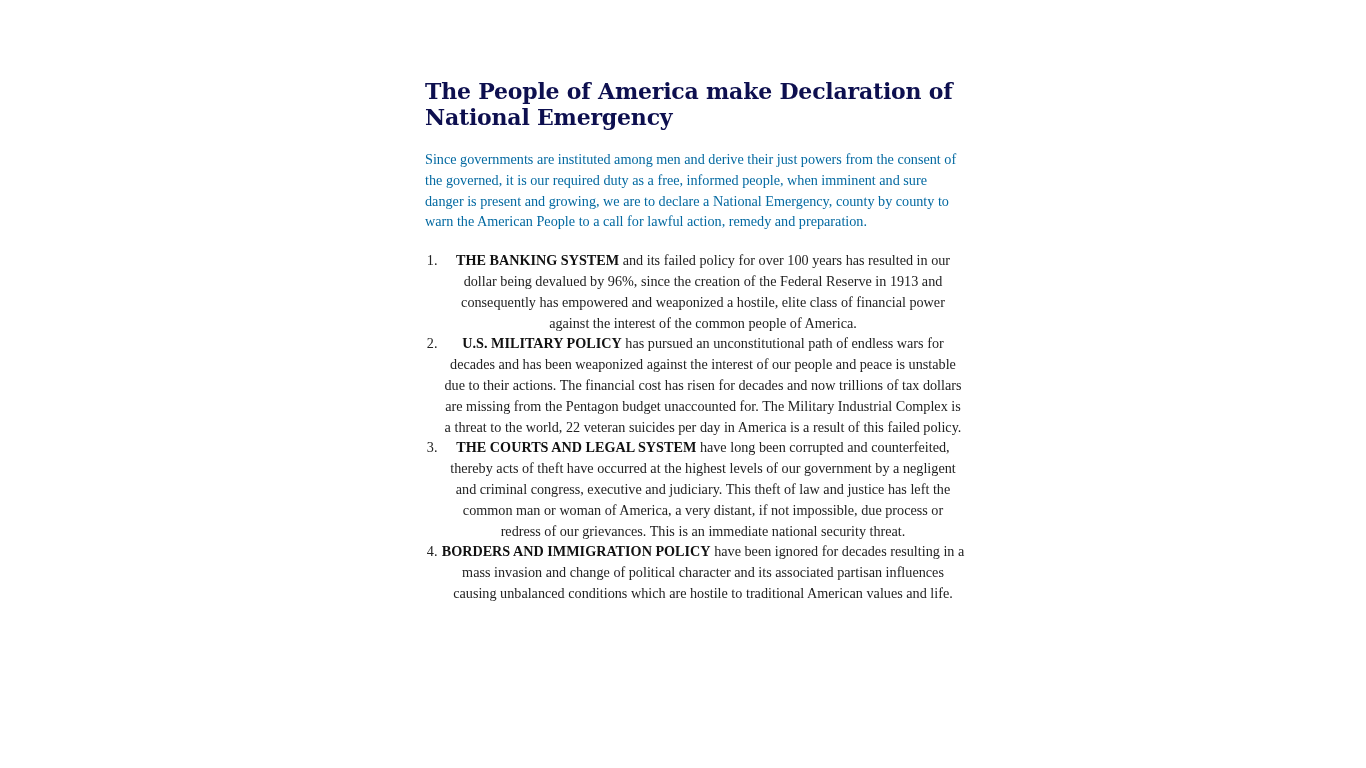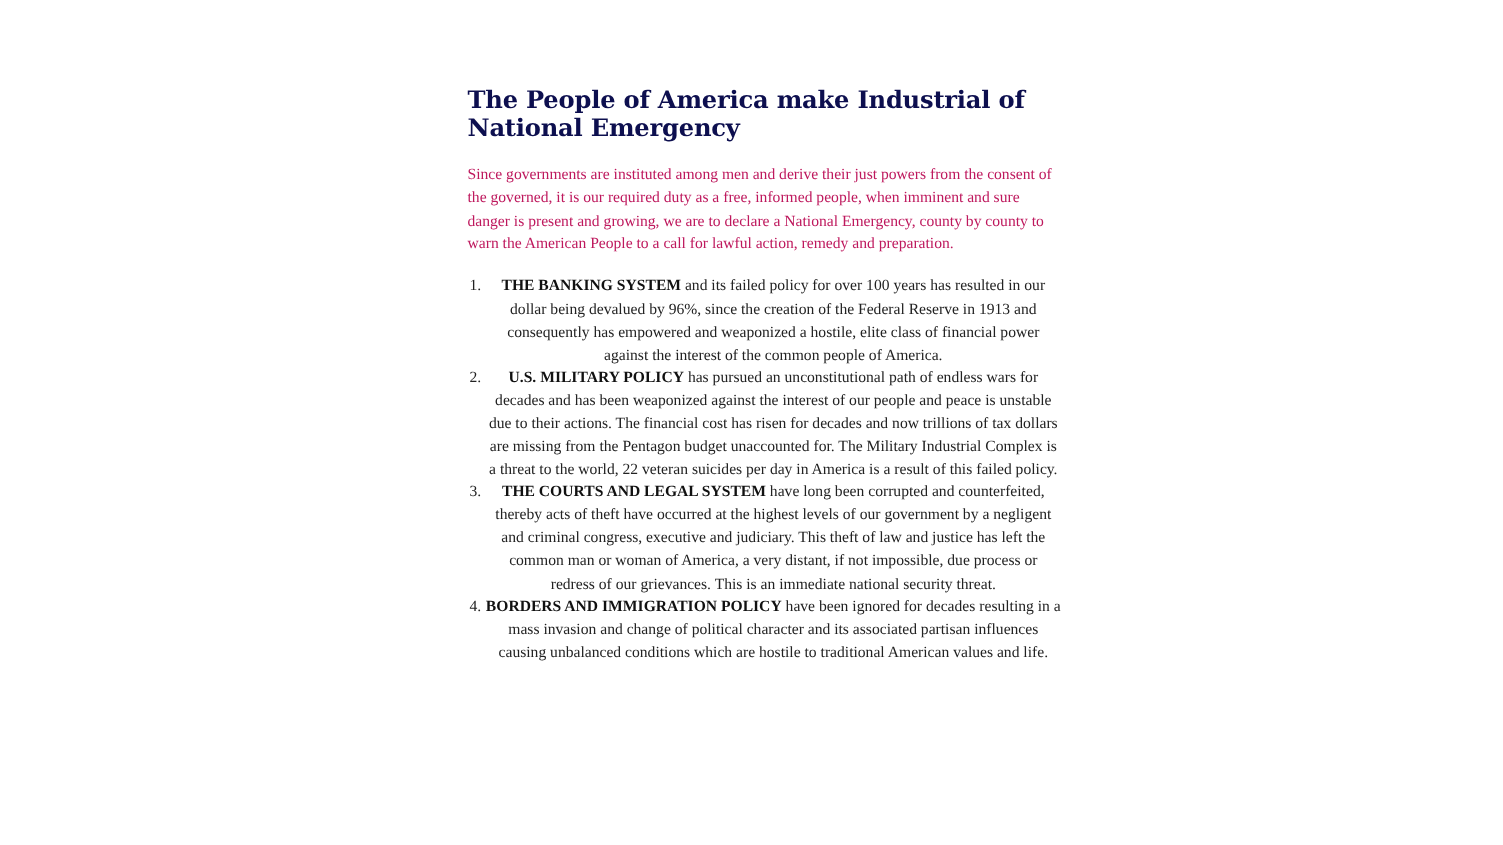--- a/index.html
+++ b/index.html
@@ -35,21 +35,21 @@
       font-size: 22px;
       line-height: 28px;
       margin: 22px 0 0 0;
       text-align: center;
       letter-spacing: -0.3px;
     }
     .intro {
       font-family: "Liberation Serif", serif;
       font-size: 14.2px;
       line-height: 20.8px;
-      color: #be185d;
+      color: #0369a1;
       margin: 19px 0 0 0;
     }
     .items {
       font-family: "Liberation Serif", serif;
       font-size: 14.2px;
       line-height: 20.8px;
       color: #222222;
       margin: 18px 0 0 0;
       padding-left: 16px;
     }
@@ -60,21 +60,21 @@
     }
     .items li b {
       font-weight: bold;
       color: #111111;
     }
   </style>
 </head>
 <body>
 
 <div class="page">
-  <h1 class="main-title">The People of America make Industrial of National Emergency</h1>
+  <h1 class="main-title">The People of America make Declaration of National Emergency</h1>
   <p class="intro">Since governments are instituted among men and derive their just powers from the consent of the governed, it is our required duty as a free, informed people, when imminent and sure danger is present and growing, we are  to declare a National Emergency, county by county to warn the American People to a call for lawful action, remedy and preparation.</p>
   <ol class="items">
     <li><b>THE BANKING SYSTEM</b><span> and its failed policy for over 100 years has resulted in our dollar being devalued by 96%, since the creation of the Federal Reserve in 1913 and consequently has empowered and weaponized a hostile, elite class of financial power against the interest of the common people of America.</span></li>
     <li><b>U.S. MILITARY POLICY</b><span> has pursued an unconstitutional path of endless wars for decades and has been weaponized against the interest of our people and peace is unstable due to their actions. The financial cost has risen for decades and now trillions of tax dollars are missing from the Pentagon budget unaccounted for. The Military Industrial Complex is a threat to the world, 22 veteran suicides per day in America is a result of this failed policy.</span></li>
     <li><b>THE COURTS AND LEGAL SYSTEM</b><span> have long been corrupted and counterfeited, thereby acts of theft have occurred at the highest levels of our government by a negligent and criminal congress, executive and judiciary. This theft of law and justice has left the common man or woman of America, a very distant, if not impossible, due process or redress of our grievances. This is an immediate national security threat.</span></li>
     <li><b>BORDERS AND IMMIGRATION POLICY</b><span> have been ignored for decades resulting in a mass invasion and change of political character and its associated partisan influences causing unbalanced conditions which are hostile to traditional American values and life.</span></li>
   </ol>
 </div>
 
 </body></html>

